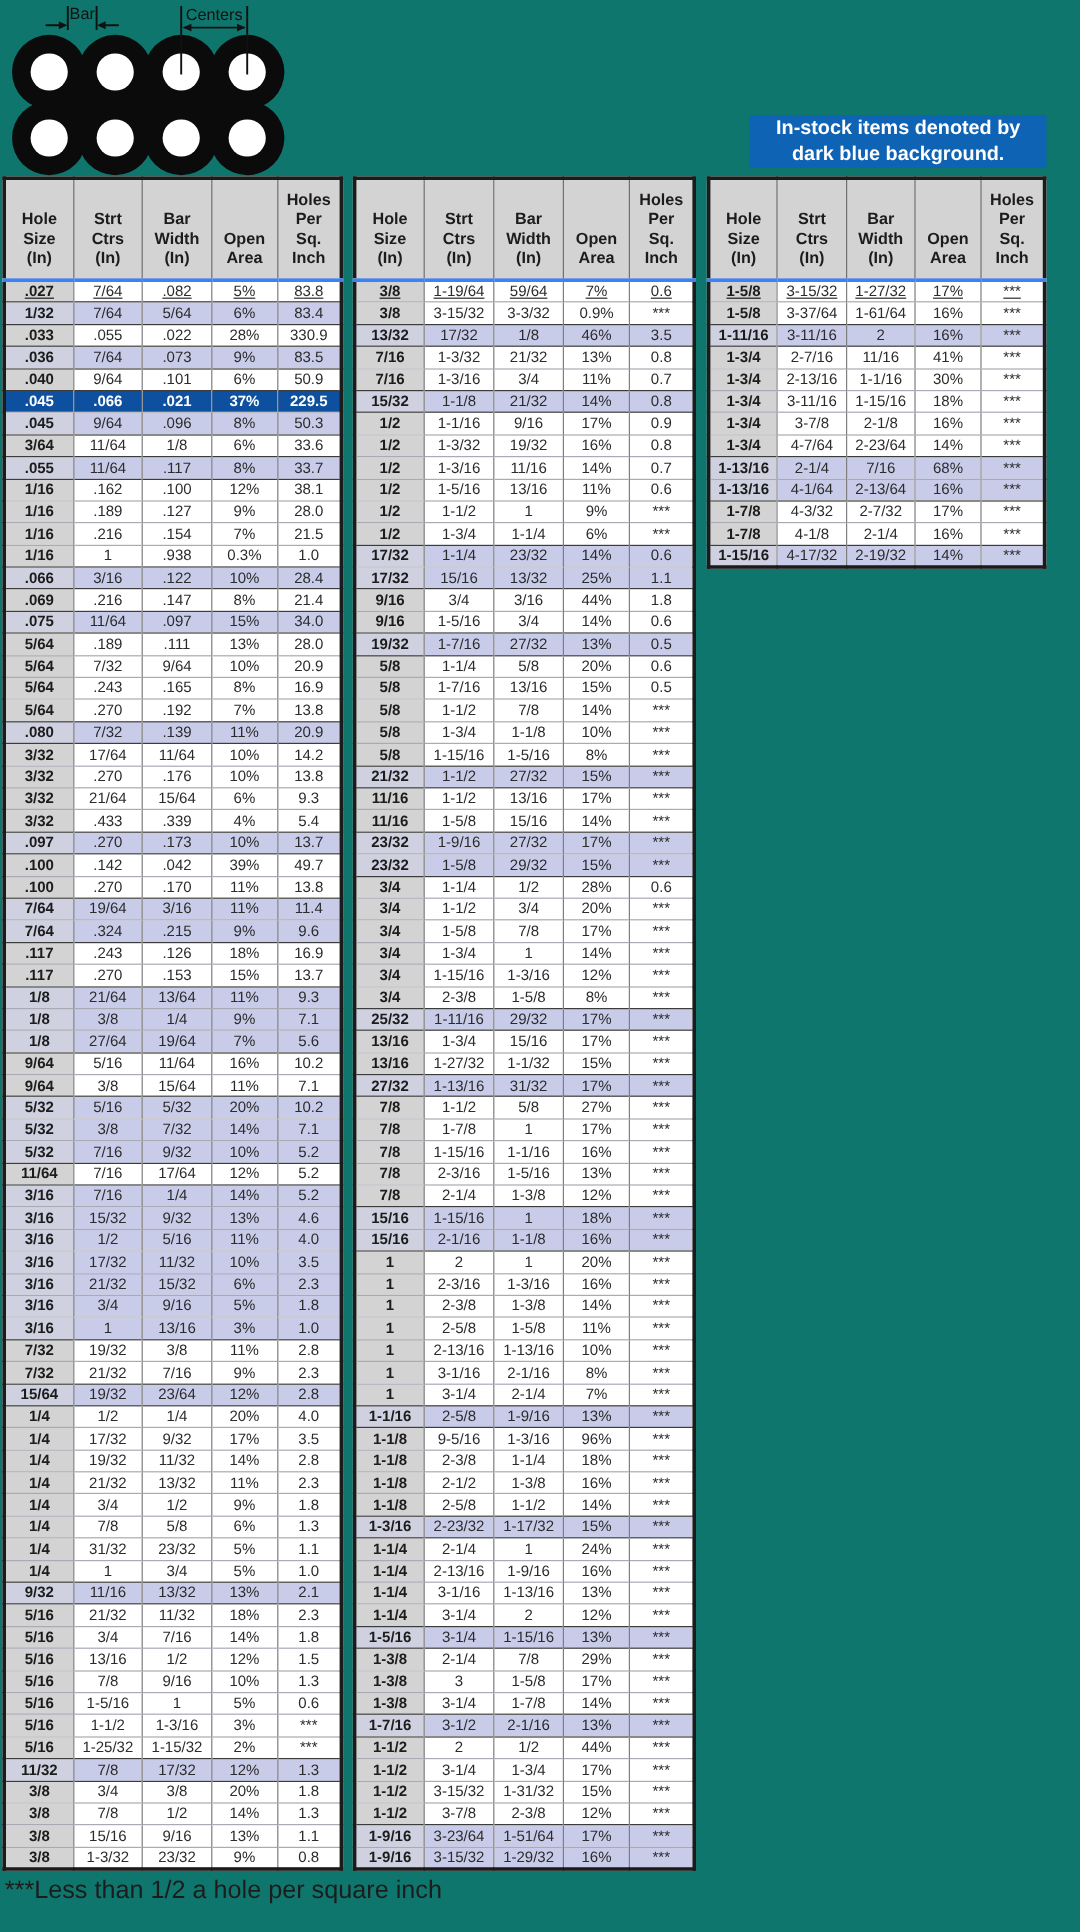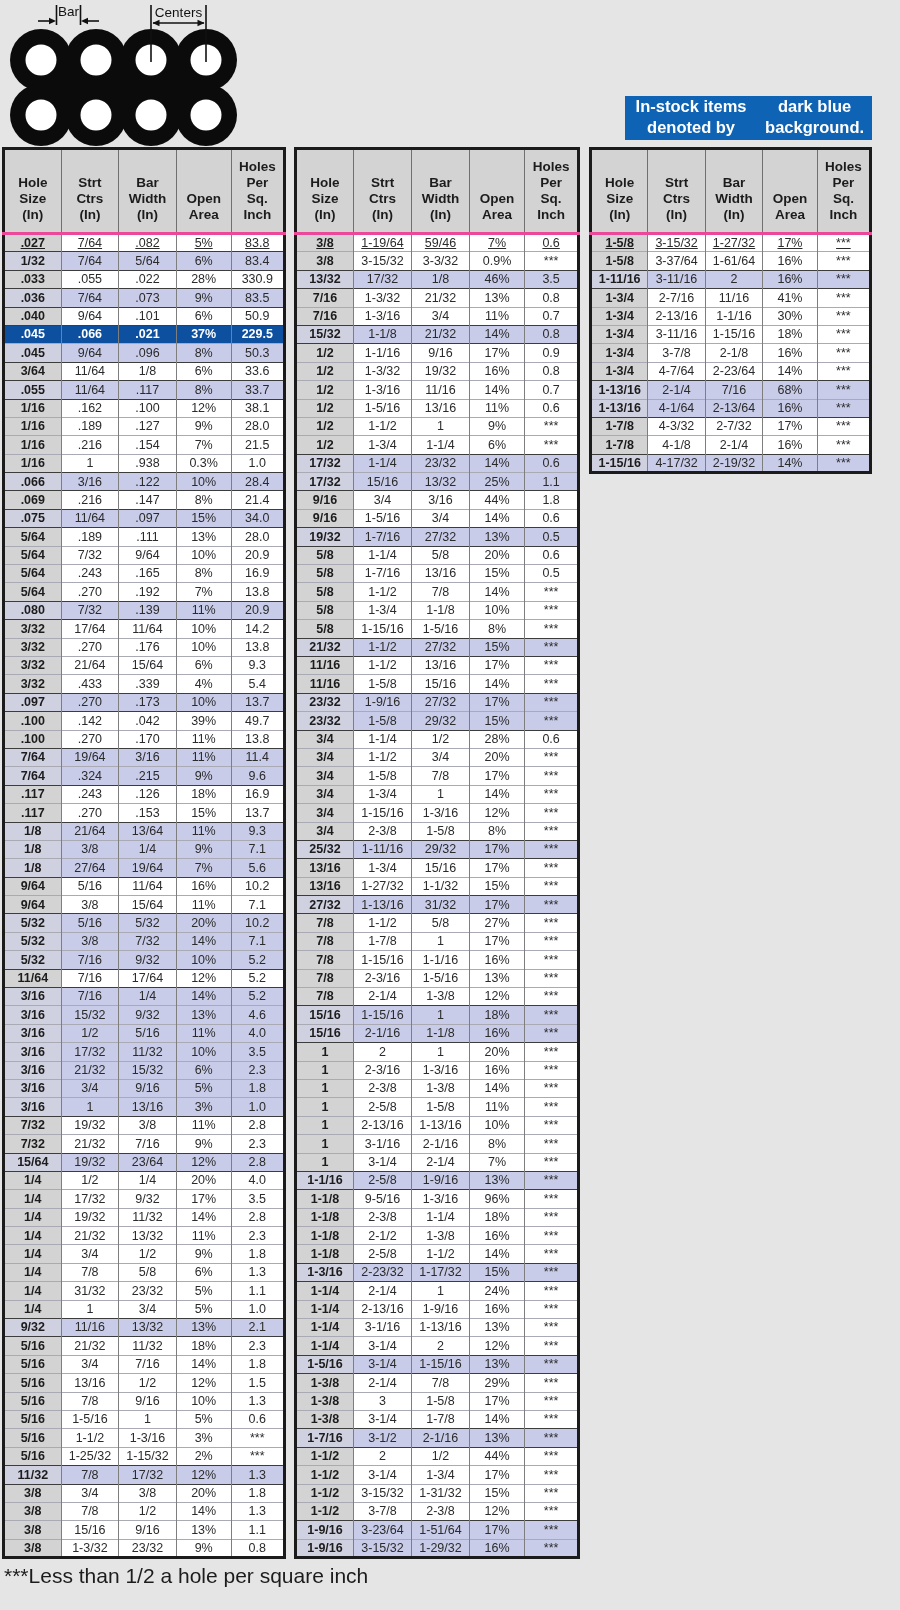--- a/index.html
+++ b/index.html
@@ -1,35 +1,35 @@
 <!DOCTYPE html>
 <html style="--banner: #0f63b4; --navy: #0d509f; --hl: #c8cce9; --hdr: #d3d3d3;"><head>
 <meta charset="utf-8">
 <style>
   html,body{margin:0;padding:0;background:#fff;}
-  #page{position:relative;width:900px;height:1610px;background:#e5e5e5;
+  #page{position:relative;width:900px;height:1610px;background:#0f766e;
         font-family:"Liberation Sans","DejaVu Sans",sans-serif;overflow:hidden;}
 
   
   #diagram{position:absolute;left:6px;top:2px;}
 
   
   #banner{position:absolute;left:625px;top:96px;width:247px;height:44px;
           background:var(--banner,#0f63b4);color:#fff;font-weight:bold;
           font-size:16.5px;line-height:1.25;text-align:center;
-          display:flex;flex-direction:row;justify-content:center;}
+          display:flex;flex-direction:column;justify-content:center;}
 
   
   table.tbl{position:absolute;border-collapse:collapse;table-layout:fixed;
             background:#fff;border:3px solid #1b1b1b;}
   #t1{left:2px;top:147px;width:284px;}
   #t2{left:294px;top:147px;width:286px;}
   #t3{left:589px;top:147px;width:283px;}
 
-  table.tbl th{background:var(--hdr,#d3d3d3);border-bottom:3px solid #ec4899;
+  table.tbl th{background:var(--hdr,#d3d3d3);border-bottom:3px solid #3b82f6;
                font-weight:bold;font-size:13.5px;line-height:1.18;color:#1c1c1c;
                white-space:pre-line;vertical-align:bottom;height:85px;
                box-sizing:border-box;padding:0 0 9px 0;text-align:center;}
   table.tbl th + th{border-left:1px solid #707070;}
 
   table.tbl td{font-size:12.5px;text-align:center;height:18.4px;padding:0;
                line-height:1;color:#2b2b2b;border-top:1px solid #a9aab4;
                box-sizing:border-box;overflow:hidden;white-space:nowrap;}
   table.tbl td + td{border-left:1px solid #7e7e7e;}
   table.tbl tbody tr:first-child td{border-top:none;text-decoration:underline;}
@@ -659,21 +659,21 @@
           <th>Holes
 Per
 Sq.
 Inch</th>
         </tr>
       </thead>
       <tbody>
         <tr class="shade-w">
           <td class="c0">3/8</td>
           <td>1-19/64</td>
-          <td>59/46</td>
+          <td>59/64</td>
           <td>7%</td>
           <td>0.6</td>
         </tr>
         <tr class="shade-w">
           <td class="c0">3/8</td>
           <td>3-15/32</td>
           <td>3-3/32</td>
           <td>0.9%</td>
           <td>***</td>
         </tr>

